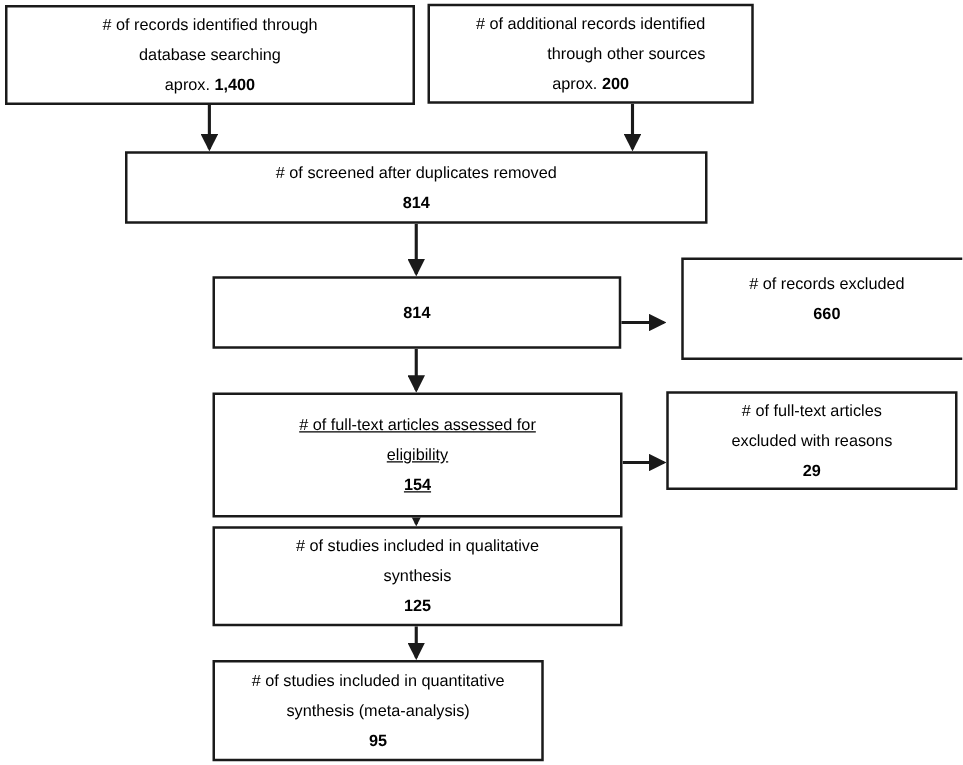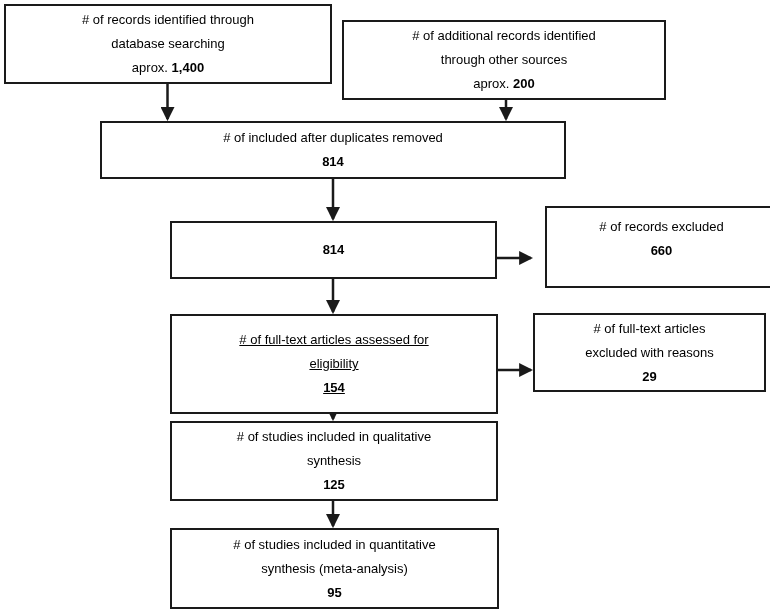--- a/index.html
+++ b/index.html
@@ -46,28 +46,28 @@
     white-space: pre-line;
   }
   .flow-box .num-line {
     display: block;
   }
   .flow-box strong {
     font-weight: bold;
   }
   
   #box-identified-db      { left: 4px;   top: 4px;   width: 328px; height: 80px; }
-  #box-identified-other   { left: 342px; top: 20px;   width: 324px; height: 80px; }
+  #box-identified-other   { left: 342px; top: 3px;   width: 261px; height: 80px; text-align: right; }
   #box-duplicates-removed { left: 100px; top: 121px; width: 466px; height: 58px; }
   #box-screened           { left: 170px; top: 221px; width: 327px; height: 58px; }
   #box-records-excluded   { left: 533px; top: 206px; width: 233px; height: 82px; margin-left: 12px; }
   #box-fulltext-assessed  { left: 170px; top: 314px; width: 328px; height: 100px; text-decoration: underline; }
   #box-fulltext-excluded  { left: 533px; top: 313px; width: 233px; height: 79px; }
   #box-qualitative        { left: 170px; top: 421px; width: 328px; height: 80px; }
-  #box-quantitative       { left: 170px; top: 528px; width: 329px; height: 81px; justify-content: center; }
+  #box-quantitative       { left: 170px; top: 528px; width: 265px; height: 81px; justify-content: center; }
 </style>
 </head>
 <body>
 
 <div class="canvas">
 
   <svg class="arrows" viewBox="0 0 770 612" xmlns="http://www.w3.org/2000/svg">
     <defs>
       <marker id="ah" viewBox="0 0 10 10" refX="8.5" refY="5" markerWidth="5.6" markerHeight="5.6" orient="auto-start-reverse">
         <path d="M0,0 L10,5 L0,10 z" fill="#1a1a1a"></path>
@@ -89,21 +89,21 @@
     <span class="num-line"><span>aprox. </span><strong>1,400</strong></span>
   </div>
 
   <div class="flow-box" id="box-identified-other">
     <span class="lbl"># of additional records identified
 through other sources</span>
     <span class="num-line"><span>aprox. </span><strong>200</strong></span>
   </div>
 
   <div class="flow-box" id="box-duplicates-removed">
-    <span class="lbl"># of included after duplicates removed</span>
+    <span class="lbl"># of screened after duplicates removed</span>
     <span class="num-line"><strong>814</strong></span>
   </div>
 
   <div class="flow-box" id="box-screened">
     <span class="num-line"><strong>814</strong></span>
   </div>
 
   <div class="flow-box top-align" id="box-records-excluded">
     <span class="lbl"># of records excluded</span>
     <span class="num-line"><strong>660</strong></span>

